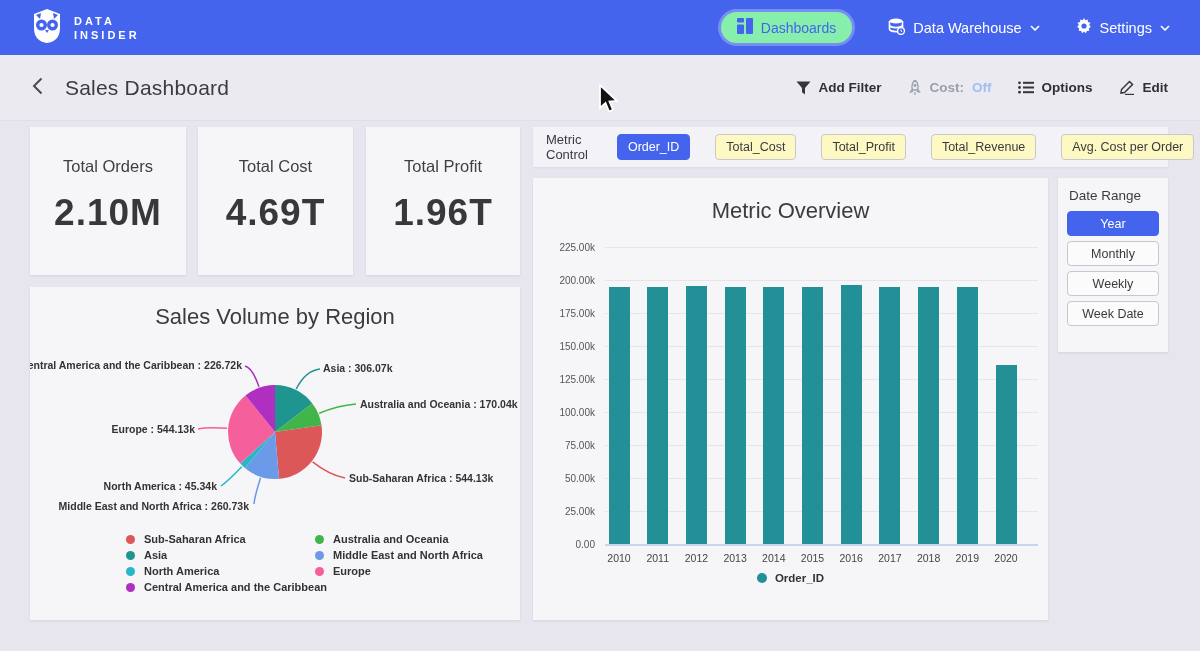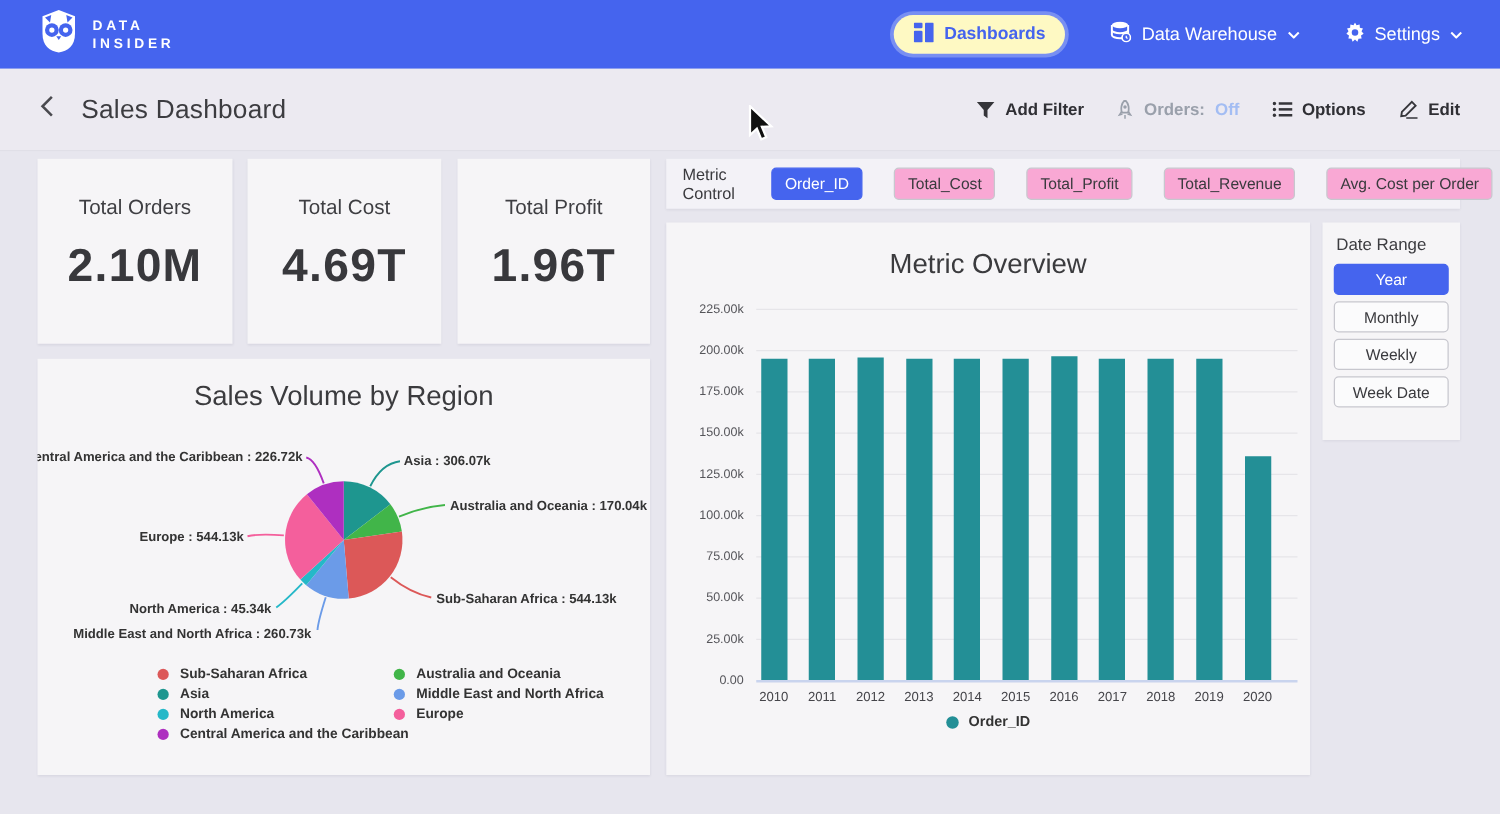--- a/index.html
+++ b/index.html
@@ -6,22 +6,22 @@
   html,body { width:1200px; height:651px; }
   body { font-family:"Liberation Sans", sans-serif; background:#e7e6ee; }
   #app { position:relative; width:1200px; height:651px; background:#e7e6ee; overflow:hidden; }
 
   
   .navbar { position:absolute; left:0; top:0; width:1200px; height:55px; background:#4564ee;
             display:flex; align-items:center; justify-content:space-between; padding:0 30px; }
   .brand { display:flex; align-items:center; gap:10px; }
   .brand-text { color:#fff; font-size:11px; font-weight:bold; letter-spacing:3px; line-height:14px; }
   .nav-right { display:flex; align-items:center; gap:36px; }
-  .nav-pill { display:flex; align-items:flex-start; gap:8px; background:#fef9c3; color:#4564ee;
-              font-size:14px; font-weight:bold; padding:6px 16px; border-radius:17px;
+  .nav-pill { display:flex; align-items:center; gap:8px; background:#86efac; color:#4564ee;
+              font-size:14px; font-weight:normal; padding:6px 16px; border-radius:17px;
               box-shadow:0 0 0 3px rgba(255,255,255,0.28); cursor:pointer; }
   .nav-item { display:flex; align-items:center; gap:8px; color:#fff; font-size:14.5px; cursor:pointer; }
   .chev { width:10px; height:6px; }
 
   
   .page-header { position:absolute; left:0; top:55px; width:1200px; height:66px; background:#eceaf1;
                  display:flex; align-items:center; justify-content:space-between; padding:0 32px;
                  border-bottom:1px solid #e0dfe7; }
   .ph-left { display:flex; align-items:center; gap:22px; }
   .page-title { font-size:21px; color:#3c3c40; letter-spacing:0.2px; }
@@ -39,21 +39,21 @@
               box-shadow:0 1px 2px rgba(60,60,90,0.10); display:flex; flex-direction:column;
               align-items:center; }
   .kpi-label { margin-top:30px; font-size:16.5px; color:#3f3f43; }
   .kpi-value { margin-top:16px; font-size:37px; font-weight:bold; color:#38383c; letter-spacing:1px; }
 
   
   #metric-bar { position:absolute; left:533px; top:127px; width:635px; height:40px; background:#f3f2f7;
                 display:flex; align-items:center; gap:25px; padding:0 13px;
                 box-shadow:0 1px 2px rgba(60,60,90,0.08); }
   .mc-label { font-size:13px; color:#3a3a3e; margin-right:4px; }
-  .chip { font-size:12.5px; color:#3a3a3e; background:#f9a8d4; border:1px solid #c7c7ce;
+  .chip { font-size:12.5px; color:#3a3a3e; background:#fef9c3; border:1px solid #c7c7ce;
           border-radius:4px; padding:5px 10px; cursor:pointer; white-space:nowrap; }
   .chip.selected { background:#4564ee; border-color:#4564ee; color:#fff; }
 
   
   #pie-panel { left:30px; top:287px; width:490px; height:333px; }
   #pie-panel .panel-title { margin-top:17px; }
   #pie-svg { display:block; margin-top:10px; }
   .pie-label { font-size:10.5px; font-weight:bold; fill:#333; }
   #pie-legend { position:absolute; left:0; top:244px; width:490px; }
   .pl-col { position:absolute; top:0; }
@@ -165,21 +165,21 @@
           </svg>
         <span>Add Filter</span>
       </div>
       <div class="hbtn muted">
         <svg width="14" height="16" viewBox="0 0 14 16">
           <path d="M7 0 C10 2.5 10.5 7 9.5 10 H4.5 C3.5 7 4 2.5 7 0 Z" fill="none" stroke="#9aa0ab" stroke-width="1.4"></path>
           <circle cx="7" cy="5.5" r="1.4" fill="#9aa0ab"></circle>
           <path d="M4.5 9 L2.5 12 L5 11.3 M9.5 9 L11.5 12 L9 11.3" stroke="#9aa0ab" stroke-width="1.2" fill="none"></path>
           <path d="M7 12 v3" stroke="#9aa0ab" stroke-width="1.2"></path>
         </svg>
-        <span>Orders:</span>
+        <span>Cost:</span>
         <span class="boost-off">Off</span>
       </div>
       <div class="hbtn">
         <svg width="16" height="13" viewBox="0 0 16 13">
           <circle cx="1.5" cy="1.8" r="1.4" fill="#35353a"></circle>
             <rect x="5" y="0.8" width="11" height="2" fill="#35353a"></rect>
           <circle cx="1.5" cy="6.5" r="1.4" fill="#35353a"></circle>
             <rect x="5" y="5.5" width="11" height="2" fill="#35353a"></rect>
           <circle cx="1.5" cy="11.2" r="1.4" fill="#35353a"></circle>
             <rect x="5" y="10.2" width="11" height="2" fill="#35353a"></rect>

